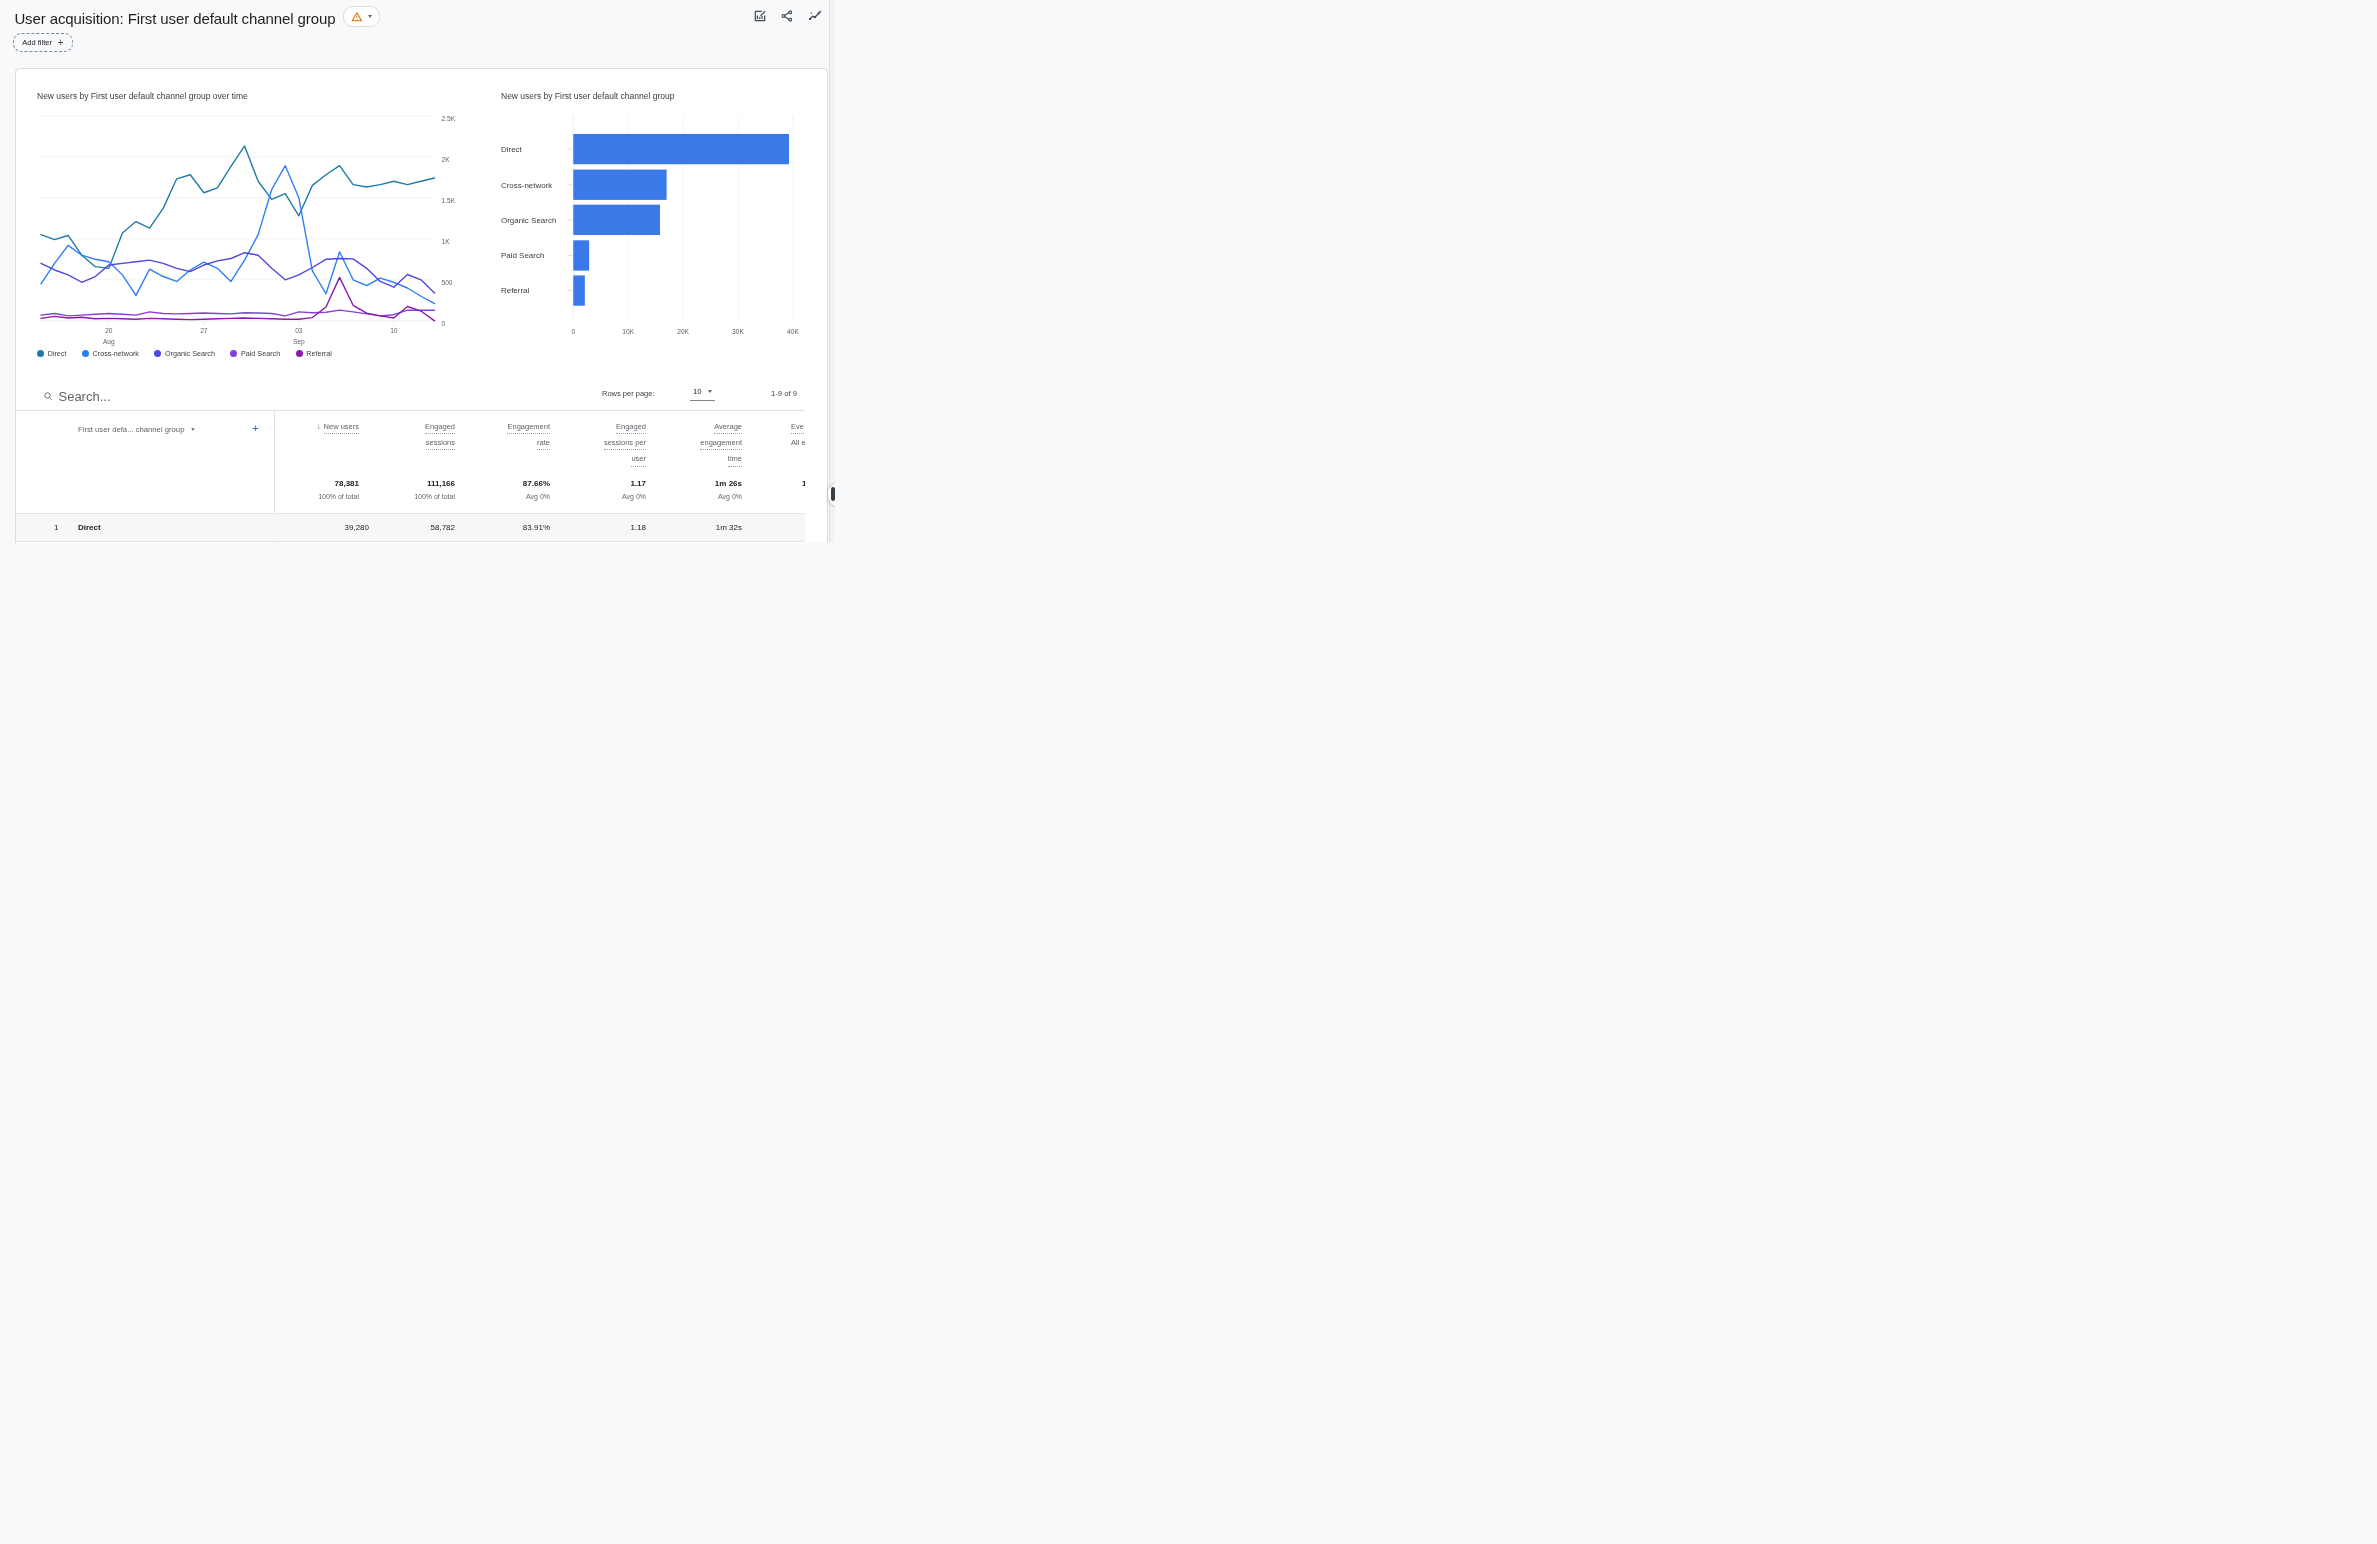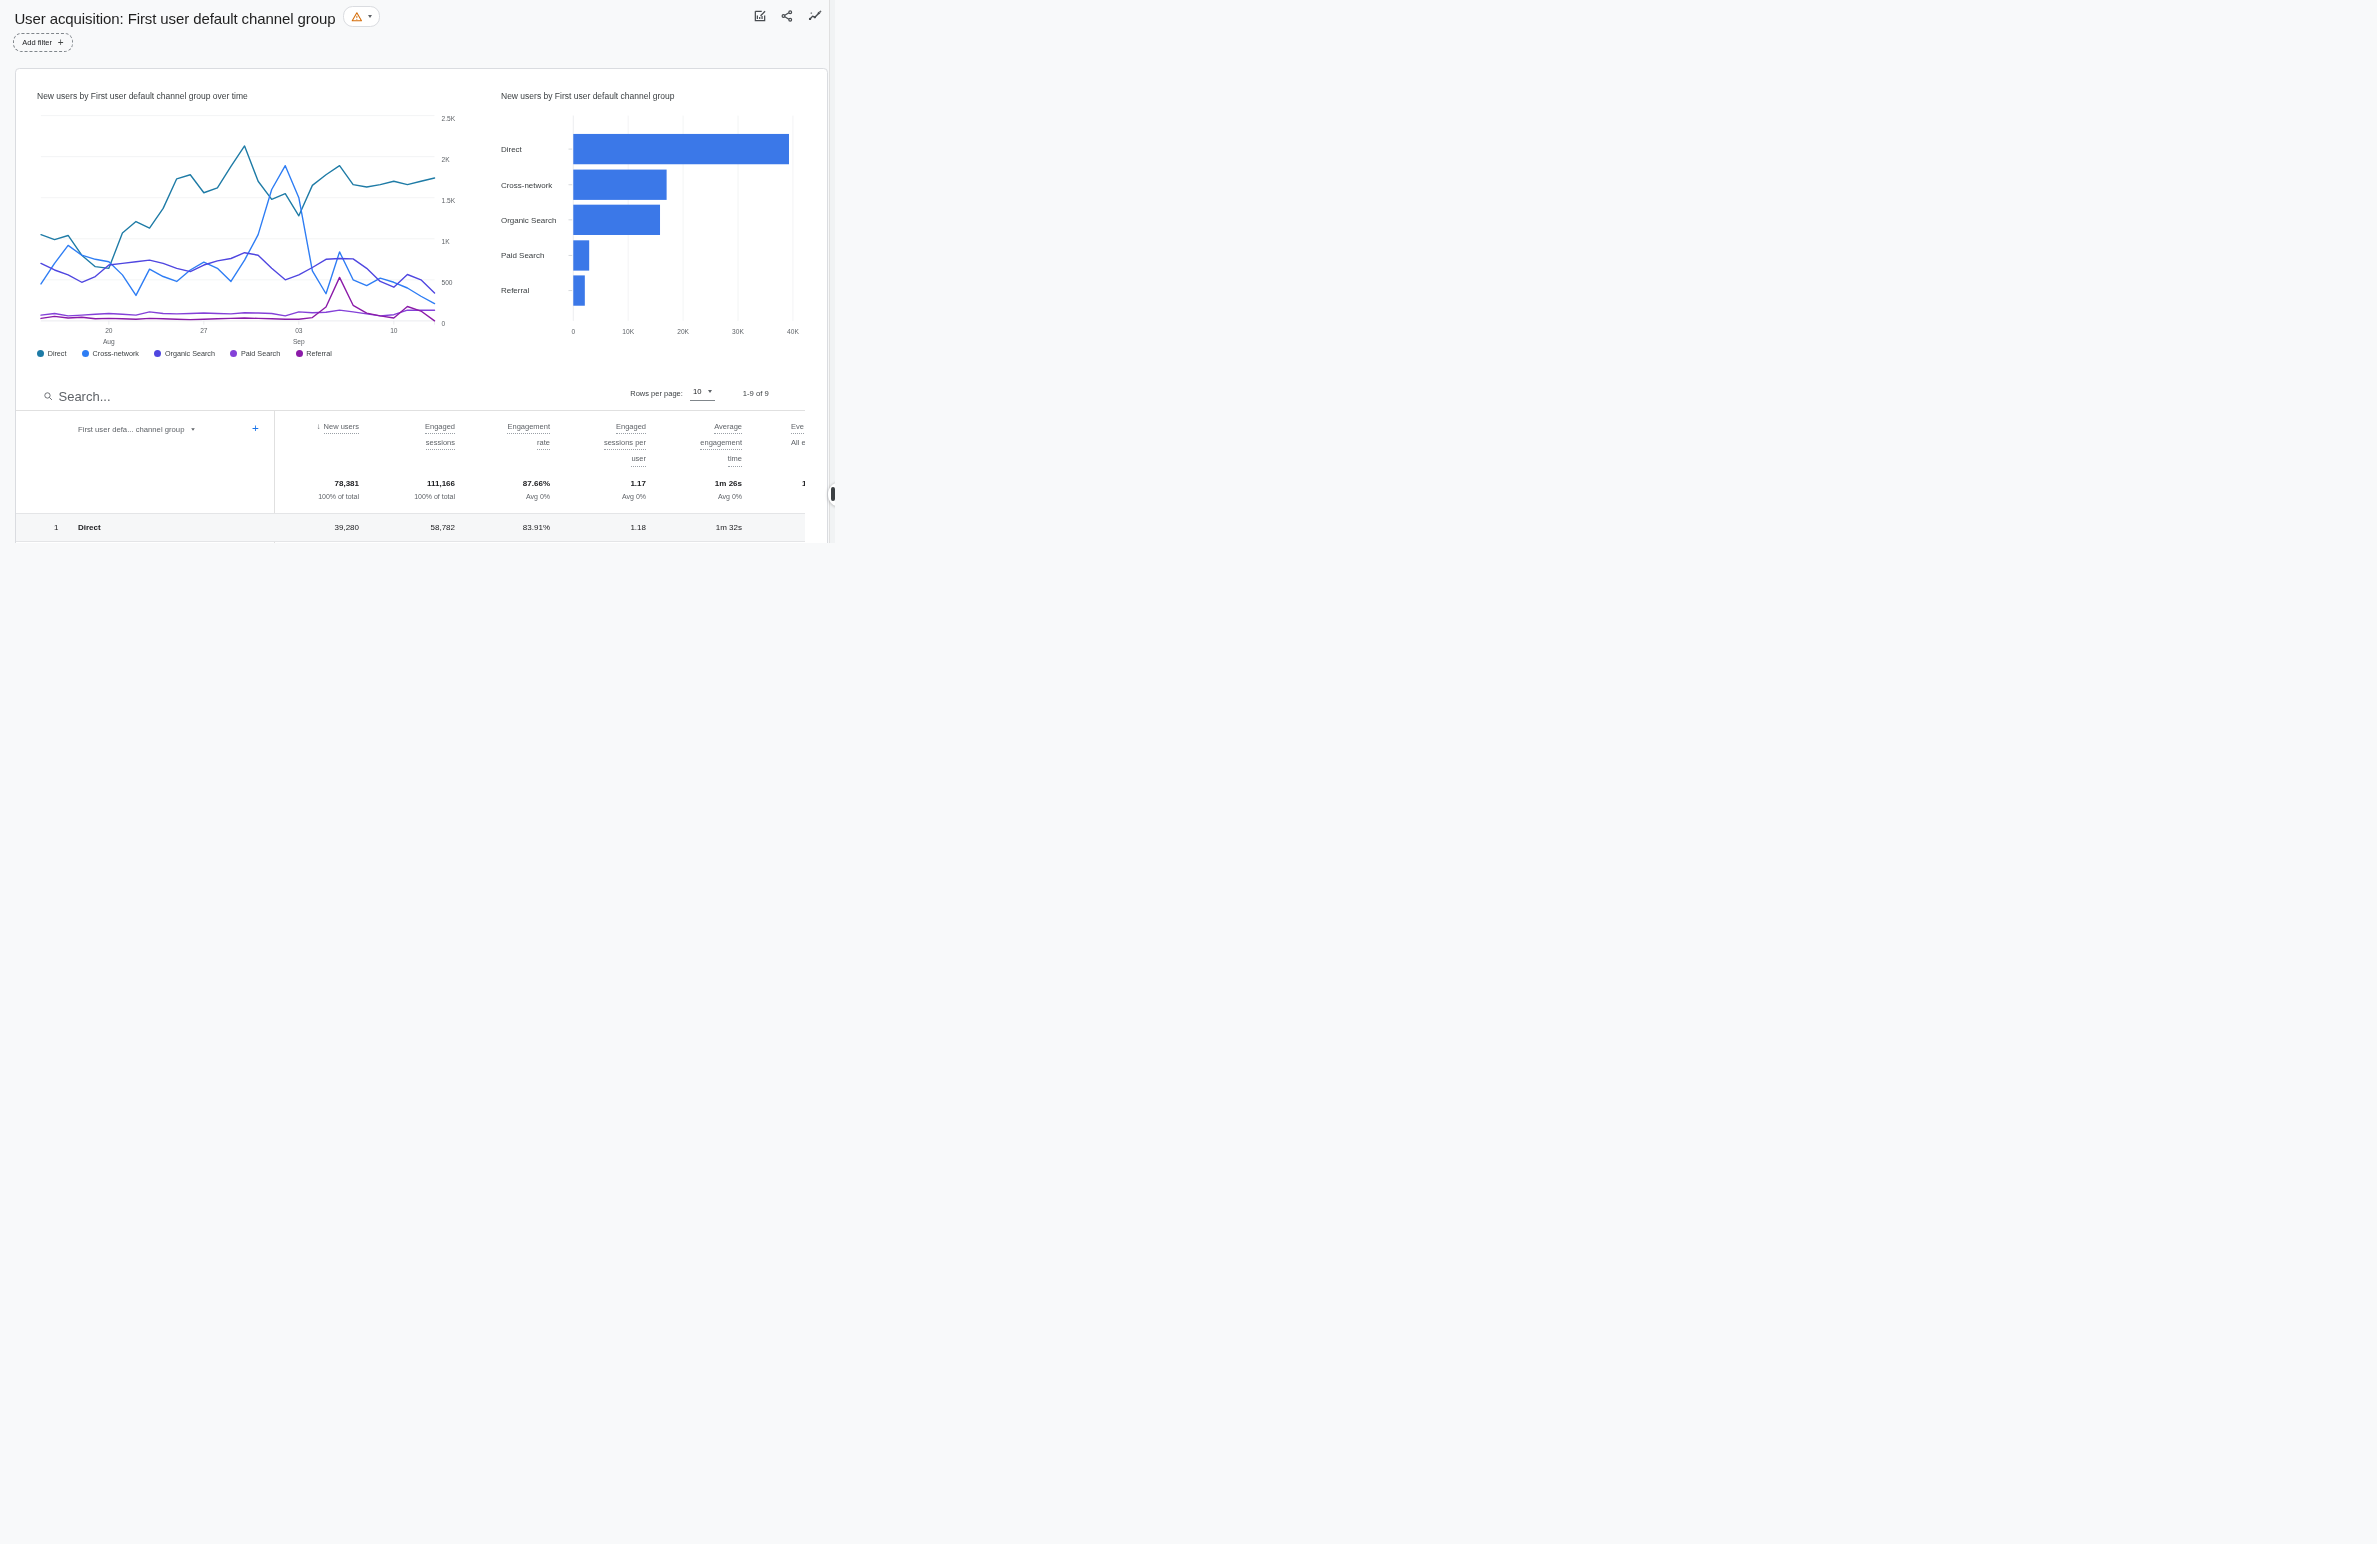--- a/index.html
+++ b/index.html
@@ -22,21 +22,21 @@
   .chart-title{position:absolute;top:22.4px;font-size:8.5px;font-weight:400;color:#3c4043;}
   #line-title{left:21px;} #bar-title{left:485px;}
   #line-svg{position:absolute;left:21px;top:45px;} 
   #bar-svg{position:absolute;left:479px;top:45px;}
   .legend{position:absolute;left:21px;top:279px;display:flex;gap:15.4px;align-items:center;height:10.7px;}
   .legend-item{display:flex;align-items:center;gap:3.7px;}
   .legend-dot{width:7px;height:7px;border-radius:50%;}
   .legend-label{font-size:7.2px;color:#3c4043;}
   .toolbar-search{position:absolute;left:27px;top:320px;display:flex;align-items:center;gap:4.8px;cursor:text;}
   .toolbar-search span{font-size:13px;color:#5f6368;}
-  .toolbar-right{position:absolute;left:586px;top:317px;width:195px;display:flex;align-items:center;justify-content:center;}
+  .toolbar-right{position:absolute;left:586px;top:317px;width:195px;display:flex;align-items:center;justify-content:space-between;}
   .rpp-label{font-size:7.5px;color:#3c4043;}
   .rpp-value{margin-left:7.5px;display:flex;align-items:center;gap:6.4px;border-bottom:0.5px solid #80868b;
              padding:1.1px 2.7px 3.7px 2.7px;cursor:pointer;}
   .rpp-value b{font-size:7.7px;color:#202124;font-weight:400;}
   .range-label{margin-left:28px;font-size:7.7px;color:#3c4043;}
   .table-region{position:absolute;left:0;top:341px;width:789px;height:245px;overflow:hidden;border-top:0.5px solid #e0e0e0;}
   .vdivider{position:absolute;left:258px;top:0;width:0.5px;height:100%;background:#e0e0e0;}
   .dim-header{position:absolute;left:62px;top:14px;display:flex;align-items:center;font-size:7.7px;color:#5f6368;cursor:pointer;}
   .dim-header .caret-down{margin-left:7px;transform:scale(.9);}
   .dim-plus{position:absolute;left:236px;top:9.6px;font-size:11.7px;color:#1a73e8;cursor:pointer;}
@@ -257,21 +257,21 @@
         <span class="tsub">Avg 0%</span>
       </div>
       <div class="tcol" style="right: 63px; margin-left: 47px;">
         <span class="tval">1m 26s</span>
         <span class="tsub">Avg 0%</span>
       </div>
       <div class="t6">1</div>
       <div class="trow">
         <span class="rownum">1</span>
         <span class="rowdim">Direct</span>
-        <span class="rcell" style="right: 446px;">39,280</span>
+        <span class="rcell" style="right: 436px;">39,280</span>
         <span class="rcell" style="right: 350px;">58,782</span>
         <span class="rcell" style="right: 255px;">83.91%</span>
         <span class="rcell" style="right: 159px;">1.18</span>
         <span class="rcell" style="right: 63px;">1m 32s</span>
       </div>
     </div>
 </div>
 
 <div class="scroll-strip"></div>
 <div class="fab">

